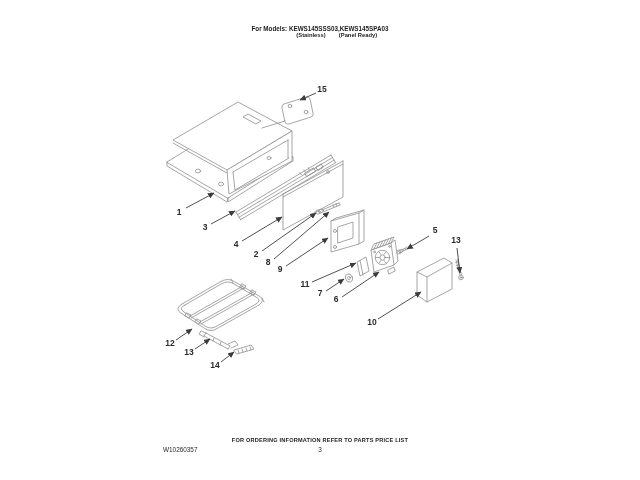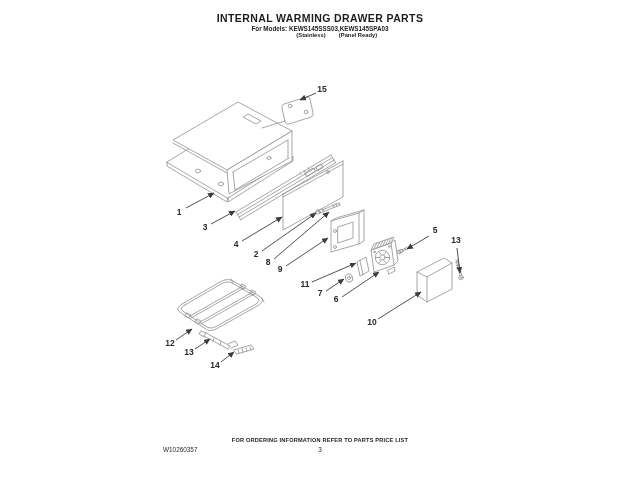--- a/index.html
+++ b/index.html
@@ -21,21 +21,20 @@
   .art{stroke:#8f8f8f;stroke-width:.8;fill:none;stroke-linejoin:round;stroke-linecap:round;}
   .artf{stroke:#8f8f8f;stroke-width:.8;fill:#ffffff;stroke-linejoin:round;}
   .co-num{font-family:"Liberation Sans",sans-serif;font-size:8.5px;font-weight:bold;fill:#2a2a2a;text-anchor:middle;}
   .co-arrow{stroke:#3c3c3c;stroke-width:.9;}
 </style>
 </head>
 <body>
 
 <div class="page">
 
-  <div class="hdr title">INTERNAL WARMING DRAWER PARTS</div>
   <div class="hdr models">For Models: KEWS145SSS03,KEWS145SPA03</div>
   <div class="finish left">(Stainless)</div>
   <div class="finish right">(Panel Ready)</div>
 
   <svg class="diagram" width="640" height="480" viewBox="0 0 640 480">
     <defs>
       <marker id="arrowhead" markerWidth="7" markerHeight="6" refX="6" refY="3" orient="auto" markerUnits="userSpaceOnUse">
         <path d="M0,0 L6.5,3 L0,6 Z" fill="#3c3c3c"></path>
       </marker>
     </defs>

